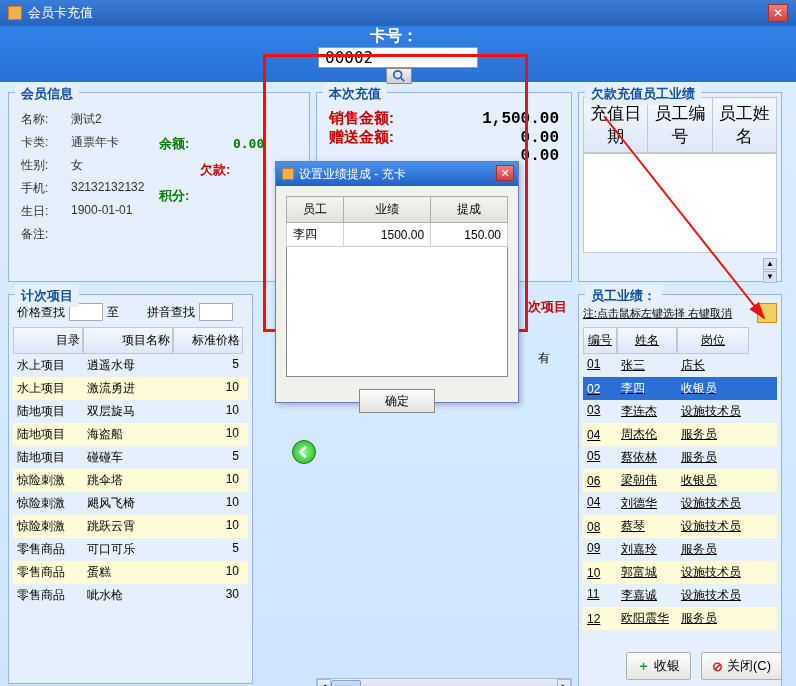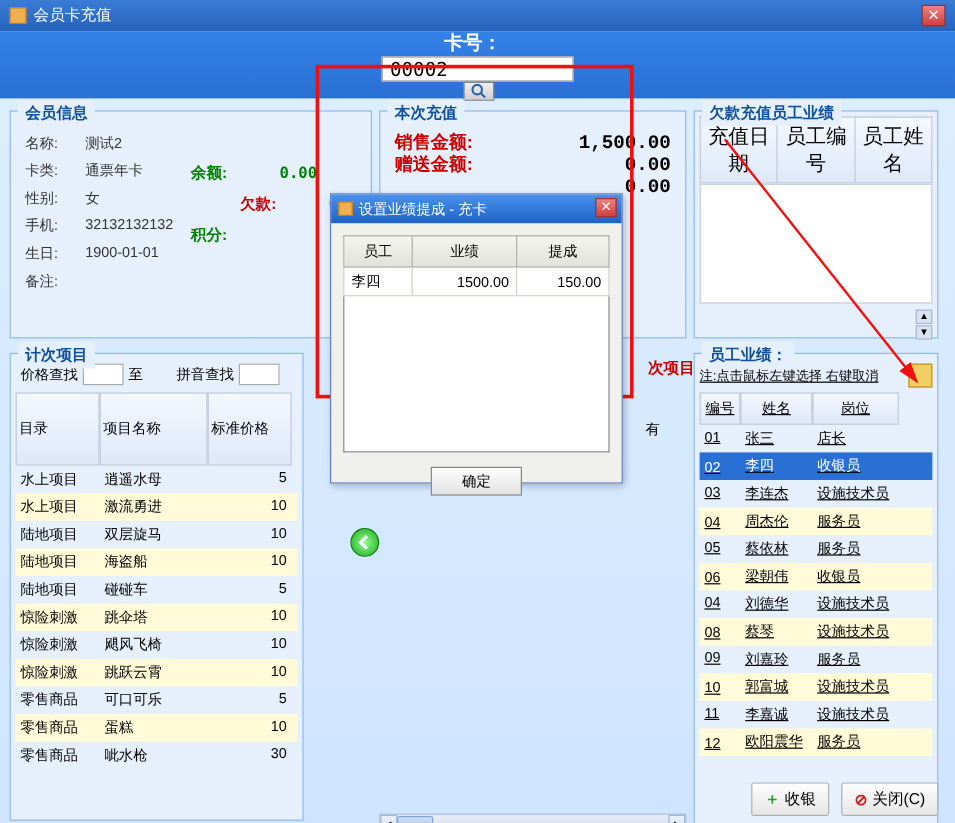--- a/index.html
+++ b/index.html
@@ -44,30 +44,30 @@
 #p-arrears .listbody { height: 100px; border: 1px solid #c0c8d8; background: #fff; }
 #p-arrears .udbtn { width: 14px; height: 12px; background: #d8e4f4; border: 1px solid #aab8d0; display: block; margin: 1px auto; text-align: center; font-size: 8px; line-height: 10px; cursor: pointer; }
 
 
 #p-items { left: 8px; top: 212px; width: 245px; height: 390px; }
 #p-items .body { padding: 4px; font-size: 12px; }
 #p-items .search { display: flex; align-items: center; margin: 4px 0 6px 0; }
 #p-items .search .slbl { font-size: 12px; margin: 0 4px; }
 #p-items .search input { width: 34px; height: 18px; border: 1px solid #aaa; font-size: 11px; }
 #p-items .thead { display: flex; font-size: 12px; }
-#p-items .thead div { background: linear-gradient(#f4f8ff,#dde8f8); border: 1px solid #c0c8d8; padding: 21px 2px; text-align: left; }
+#p-items .thead div { background: linear-gradient(#f4f8ff,#dde8f8); border: 1px solid #c0c8d8; padding: 4px 2px; text-align: right; }
 #p-items .trow { display: flex; font-size: 12px; }
 #p-items .trow div { padding: 3px 4px; }
 #p-items .trow.odd { background: #fffbd8; }
 #p-items .c1 { width: 70px; }
 #p-items .c2 { width: 90px; }
 #p-items .c3 { width: 70px; text-align: right; }
 
 
-#mid-lbl { position: absolute; left: 540px; top: 216px; font-size: 13px; color: #c00; font-weight: bold; }
+#mid-lbl { position: absolute; left: 528px; top: 216px; font-size: 13px; color: #c00; font-weight: bold; }
 #back-btn { position: absolute; left: 292px; top: 358px; width: 24px; height: 24px; border-radius: 50%; background: radial-gradient(#8aff8a,#1fa81f); color: #fff; display: flex; align-items: center; justify-content: center; font-size: 14px; cursor: pointer; border: 1px solid #0d7a0d; }
 
 #has-col { position: absolute; left: 538px; top: 268px; font-size: 12px; }
 
 #hscroll { position: absolute; left: 316px; top: 596px; width: 256px; height: 16px; background: linear-gradient(#e8eef8,#d0dae8); border: 1px solid #b0bed4; }
 #hscroll .thumb { position: absolute; left: 14px; top: 1px; height: 12px; width: 30px; background: linear-gradient(#cfe0f6,#a9c4e8); border: 1px solid #7fa4d4; border-radius: 2px; }
 #hscroll .ar { position: absolute; top: 0; width: 14px; height: 14px; background: linear-gradient(#eaf2fc,#cfdcec); border: 1px solid #a8bad2; font-size: 9px; text-align: center; line-height: 12px; }
 #hscroll .arL { left: 0; }
 #hscroll .arR { right: 0; }
 

